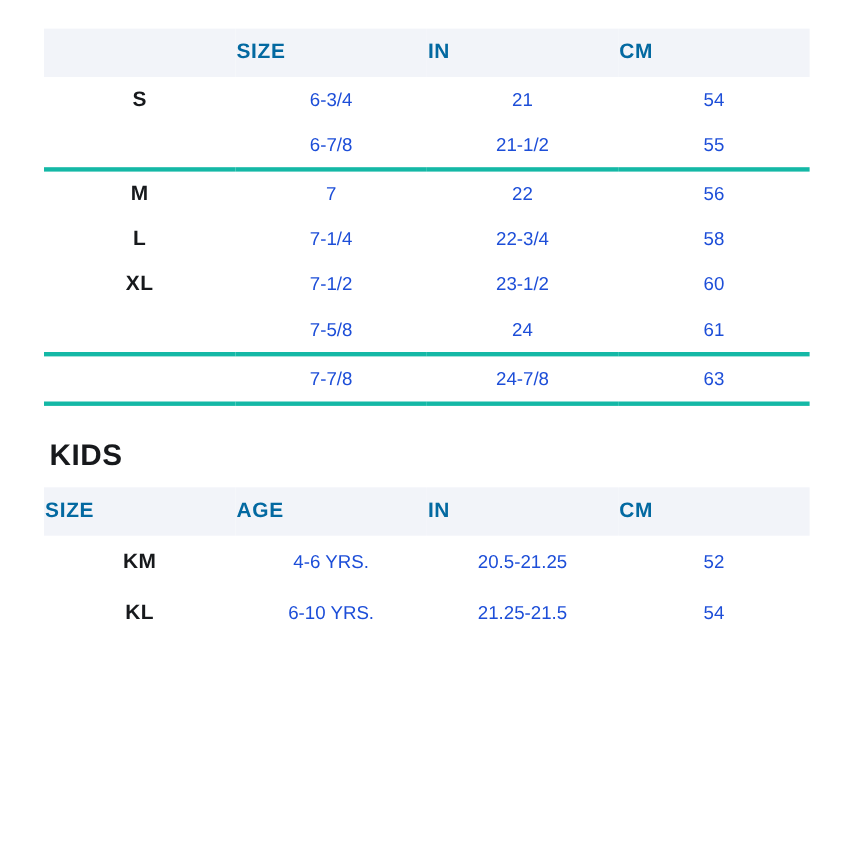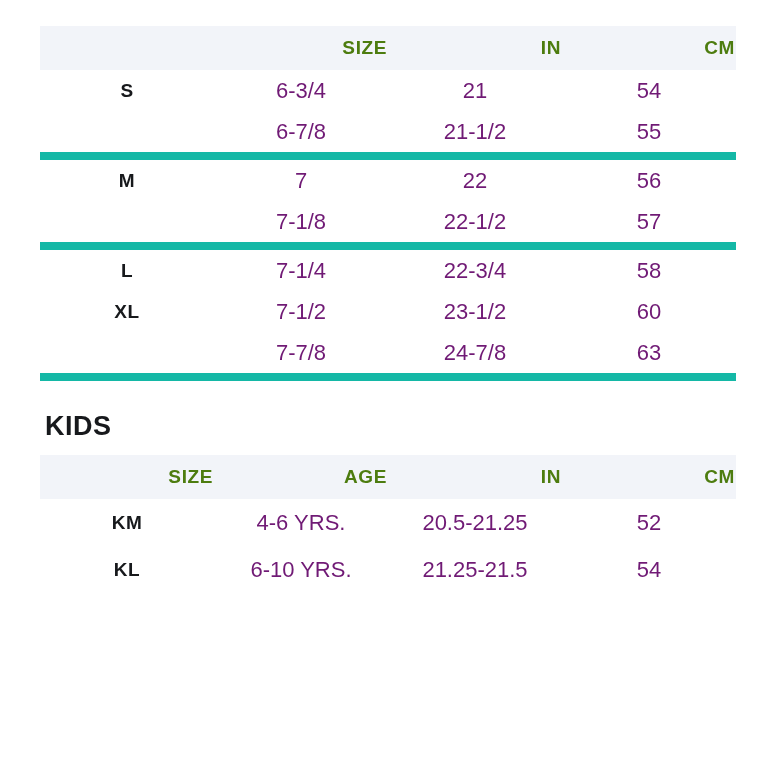--- a/index.html
+++ b/index.html
@@ -11,31 +11,31 @@
   }
   .page { box-sizing: border-box; padding: 26px 40px 0 40px; }
   .section-title {
     font-size: 27px; font-weight: 800; color: #17191c;
     letter-spacing: 0.5px; margin: 0 0 15px 5px; line-height: 1;
   }
   .kids-title { margin-top: 32px; }
   table { width: 100%; border-collapse: collapse; table-layout: fixed; }
   thead th {
     background: #f2f4f9; height: 42px;
-    font-size: 19px; font-weight: 800; color: #4d7c0f;
-    letter-spacing: 0.6px; text-align: right;
+    font-size: 19px; font-weight: 800; color: #0369a1;
+    letter-spacing: 0.6px; text-align: left;
   }
   td {
     height: 39px; text-align: center;
-    font-size: 22px; font-weight: 300; color: #701a75;
+    font-size: 17px; font-weight: 300; color: #1d4ed8;
   }
   td.lbl {
     font-size: 19px; font-weight: 800; color: #17191c; letter-spacing: 0.5px;
   }
-  tr.group-end td { border-bottom: 8px solid #14b8a6; }
+  tr.group-end td { border-bottom: 4px solid #14b8a6; }
   .kids-table td { height: 45px; }
 </style>
 </head>
 <body>
 
 <div class="page">
 
 
   <table>
     <thead>
@@ -58,37 +58,37 @@
         <td>6-7/8</td>
         <td>21-1/2</td>
         <td>55</td>
       </tr>
       <tr>
         <td class="lbl">M</td>
         <td>7</td>
         <td>22</td>
         <td>56</td>
       </tr>
-      <tr class="group-end">
-        <td class="lbl"></td>
-        <td>7-1/8</td>
-        <td>22-1/2</td>
-        <td>57</td>
-      </tr>
       <tr>
         <td class="lbl">L</td>
         <td>7-1/4</td>
         <td>22-3/4</td>
         <td>58</td>
       </tr>
       <tr>
         <td class="lbl">XL</td>
         <td>7-1/2</td>
         <td>23-1/2</td>
         <td>60</td>
+      </tr>
+      <tr class="group-end">
+        <td class="lbl"></td>
+        <td>7-5/8</td>
+        <td>24</td>
+        <td>61</td>
       </tr>
       <tr class="group-end">
         <td class="lbl"></td>
         <td>7-7/8</td>
         <td>24-7/8</td>
         <td>63</td>
       </tr>
     </tbody>
   </table>
 

